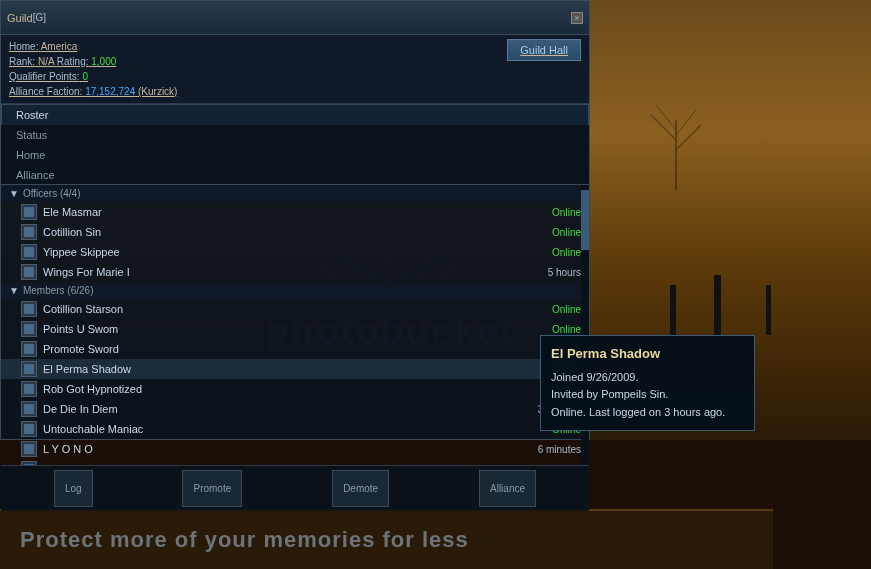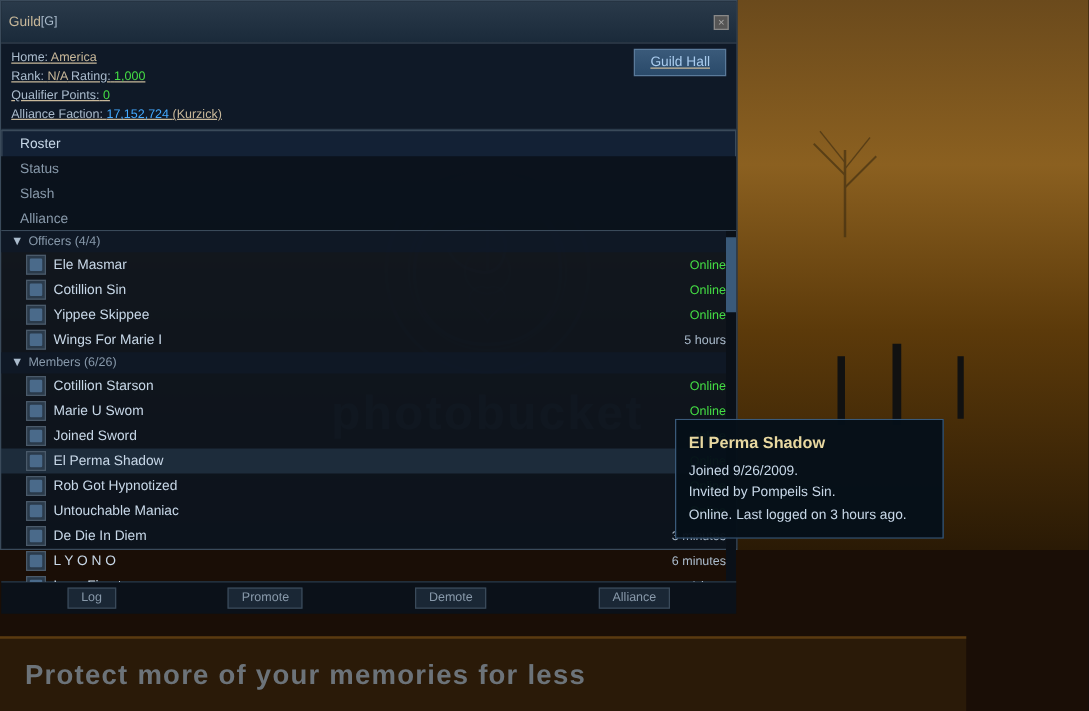--- a/index.html
+++ b/index.html
@@ -261,21 +261,21 @@
       justify-content: space-around;
       padding: 4px 8px;
       border-top: 1px solid #2a3a4a;
       background: rgba(10, 18, 28, 0.9);
     }
 
     .bottom-btn {
       background: rgba(30, 45, 60, 0.8);
       border: 1px solid #3a4a5a;
       color: #8899aa;
-      padding: 2px 10px;
+      padding: 12px 10px;
       font-size: 10px;
       cursor: pointer;
     }
 
     
     .tooltip-panel {
       position: absolute;
       top: 335px;
       left: 540px;
       width: 215px;
@@ -381,21 +381,21 @@
           <span class="value-normal">(Kurzick)</span>
         </div>
       </div>
       <button class="hall-button">Guild Hall</button>
     </div>
   </div>
 
   <div class="tabs">
     <div class="tab active">Roster</div>
     <div class="tab">Status</div>
-    <div class="tab">Slash</div>
+    <div class="tab">Home</div>
     <div class="tab">Alliance</div>
   </div>
 
   <div class="member-list" style="position:relative;">
 
     <div class="section-header">
       <span class="section-toggle">▼</span>
       <span>Officers (4/4)</span>
     </div>
 
@@ -453,72 +453,72 @@
       <span class="member-name">Cotillion Starson</span>
       <span class="member-status">Online</span>
     </div>
 
     <div class="member-row">
       <div class="member-icon">
         <svg viewBox="0 0 12 12">
             <rect x="1" y="1" width="10" height="10" fill="#4a6a8a" rx="1"></rect>
           </svg>
       </div>
-      <span class="member-name">Marie U Swom</span>
-      <span class="member-status">Online</span>
-    </div>
-
-    <div class="member-row">
-      <div class="member-icon">
-        <svg viewBox="0 0 12 12">
-            <rect x="1" y="1" width="10" height="10" fill="#4a6a8a" rx="1"></rect>
-          </svg>
-      </div>
-      <span class="member-name">Joined Sword</span>
+      <span class="member-name">Points U Swom</span>
+      <span class="member-status">Online</span>
+    </div>
+
+    <div class="member-row">
+      <div class="member-icon">
+        <svg viewBox="0 0 12 12">
+            <rect x="1" y="1" width="10" height="10" fill="#4a6a8a" rx="1"></rect>
+          </svg>
+      </div>
+      <span class="member-name">Promote Sword</span>
       <span class="member-status">Online</span>
     </div>
 
     <div class="member-row selected">
       <div class="member-icon">
         <svg viewBox="0 0 12 12">
             <rect x="1" y="1" width="10" height="10" fill="#4a6a8a" rx="1"></rect>
           </svg>
       </div>
       <span class="member-name">El Perma Shadow</span>
       <span class="member-status">Online</span>
     </div>
 
     <div class="member-row">
       <div class="member-icon">
         <svg viewBox="0 0 12 12">
             <rect x="1" y="1" width="10" height="10" fill="#4a6a8a" rx="1"></rect>
           </svg>
       </div>
       <span class="member-name">Rob Got Hypnotized</span>
-      <span class="member-status">Online</span>
-    </div>
-
-    <div class="member-row">
-      <div class="member-icon">
-        <svg viewBox="0 0 12 12">
-            <rect x="1" y="1" width="10" height="10" fill="#4a6a8a" rx="1"></rect>
-          </svg>
-      </div>
-      <span class="member-name">Untouchable Maniac</span>
       <span class="member-status">Online</span>
     </div>
 
     <div class="member-row">
       <div class="member-icon">
         <svg viewBox="0 0 12 12">
             <rect x="1" y="1" width="10" height="10" fill="#4a6a8a" rx="1"></rect>
           </svg>
       </div>
       <span class="member-name">De Die In Diem</span>
       <span class="member-status time">3 minutes</span>
+    </div>
+
+    <div class="member-row">
+      <div class="member-icon">
+        <svg viewBox="0 0 12 12">
+            <rect x="1" y="1" width="10" height="10" fill="#4a6a8a" rx="1"></rect>
+          </svg>
+      </div>
+      <span class="member-name">Untouchable Maniac</span>
+      <span class="member-status">Online</span>
     </div>
 
     <div class="member-row">
       <div class="member-icon">
         <svg viewBox="0 0 12 12">
             <rect x="1" y="1" width="10" height="10" fill="#4a6a8a" rx="1"></rect>
           </svg>
       </div>
       <span class="member-name">L Y O N O</span>
       <span class="member-status time">6 minutes</span>

